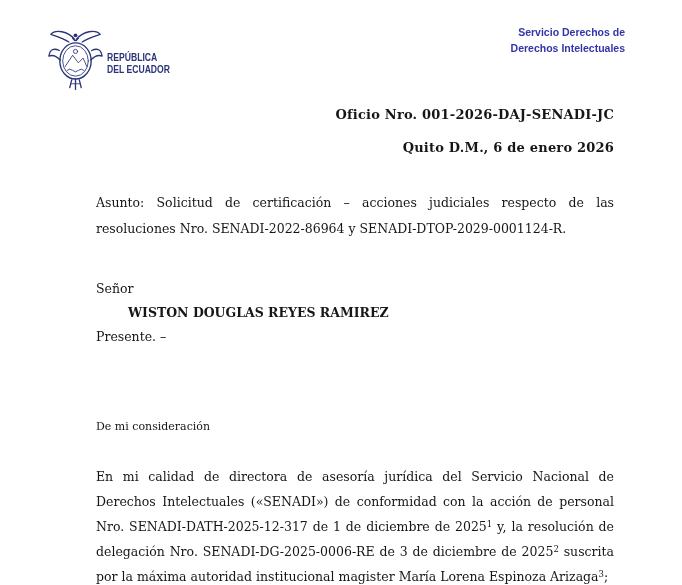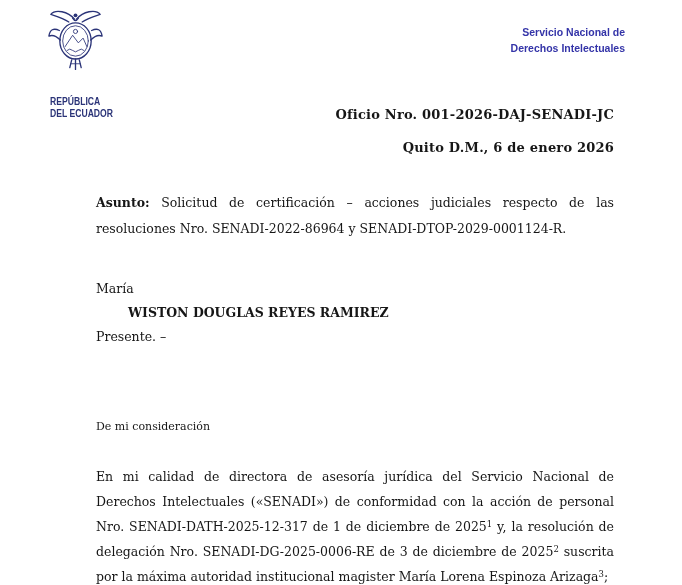--- a/index.html
+++ b/index.html
@@ -10,25 +10,24 @@
     height: 585px;
     background: #ffffff;
     overflow: hidden;
     font-family: "DejaVu Serif", serif;
     color: #161616;
   }
 
   
   .republic-logo {
     position: absolute;
-    top: 8px;
+    top: 28px;
     left: 47px;
     display: flex;
     align-items: flex-start;
-    flex-direction: column;
   }
   .emblem { width: 57px; height: 64px; }
   .republic-name {
     margin-left: 3px;
     margin-top: 23px;
     font-family: "Liberation Sans", sans-serif;
     font-weight: 700;
     font-size: 10.5px;
     line-height: 12px;
     color: #2b3478;
@@ -66,21 +65,21 @@
   .subject {
     position: absolute;
     top: 190px;
     left: 96px;
     width: 518px;
     margin: 0;
     font-size: 12.5px;
     line-height: 26px;
     text-align: justify;
   }
-  .subject .lbl { font-weight: 700; margin-top: 34px; }
+  .subject .lbl { font-weight: 400; margin-top: 34px; }
 
   
   .recipient {
     position: absolute;
     top: 277px;
     left: 96px;
     font-size: 12.5px;
     line-height: 24px;
   }
   .recipient .strong { font-weight: 700; margin-left: 32px; }
@@ -144,31 +143,31 @@
       <path d="M34 54 L 36 62"></path>
       <path d="M25 58 L 35 58" stroke-width="0.9"></path>
     </svg>
     <div class="republic-name">
       <div>REPÚBLICA</div>
       <div>DEL ECUADOR</div>
     </div>
   </div>
 
   <div class="agency-name">
-    <div>Servicio Nacional de</div>
+    <div>Servicio Derechos de</div>
     <div>Derechos Intelectuales</div>
   </div>
 
   <div class="doc-number">Oficio Nro. 001-2026-DAJ-SENADI-JC</div>
   <div class="doc-date">Quito D.M., 6 de enero 2026</div>
 
   <p class="subject"><span class="lbl">Asunto:</span><span> Solicitud de certificación – acciones judiciales respecto de las resoluciones Nro. SENADI-2022-86964 y SENADI-DTOP-2029-0001124-R.</span></p>
 
   <div class="recipient">
-    <div>María</div>
+    <div>Señor</div>
     <div class="strong">WISTON DOUGLAS REYES RAMIREZ</div>
     <div>Presente. –</div>
   </div>
 
   <div class="greeting">De mi consideración</div>
 
   <p class="body-par"><span>En mi calidad de directora de asesoría jurídica del Servicio Nacional de Derechos Intelectuales («SENADI») de conformidad con la acción de personal Nro. SENADI-DATH-2025-12-317 de 1 de diciembre de 2025</span><sup class="fn">1</sup><span> y, la resolución de delegación Nro. SENADI-DG-2025-0006-RE de 3 de diciembre de 2025</span><sup class="fn">2</sup><span> suscrita por la máxima autoridad institucional magister María Lorena Espinoza Arizaga</span><sup class="fn">3</sup><span>;</span></p>
 
 </div>
 

